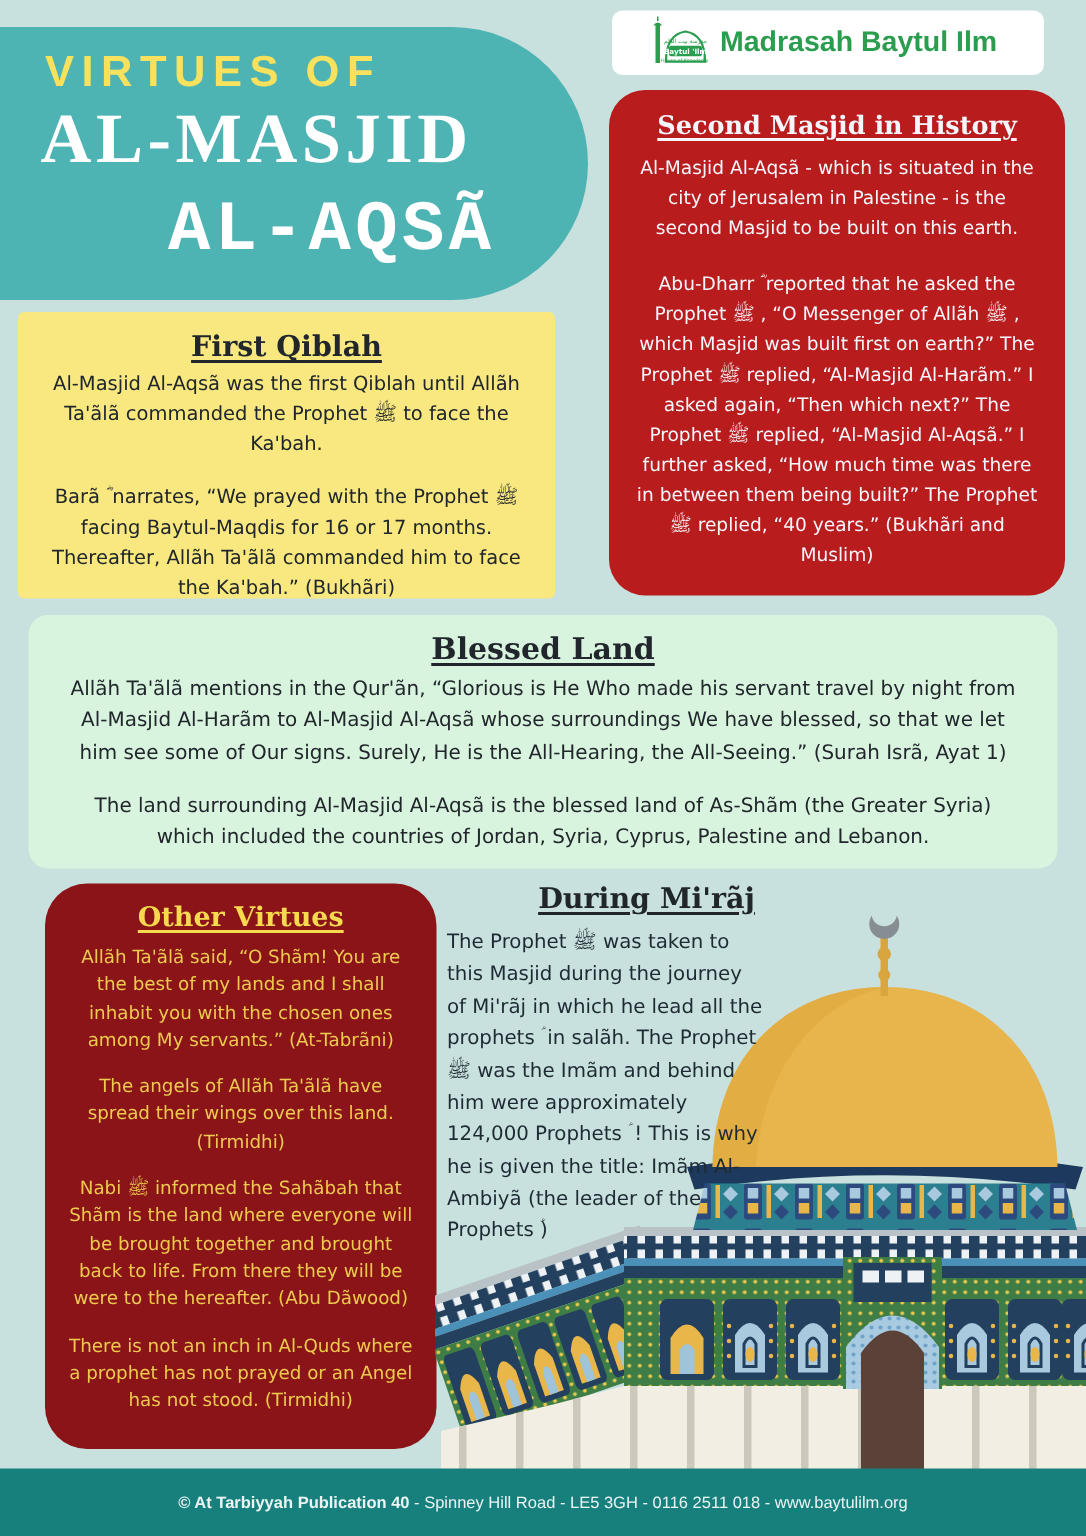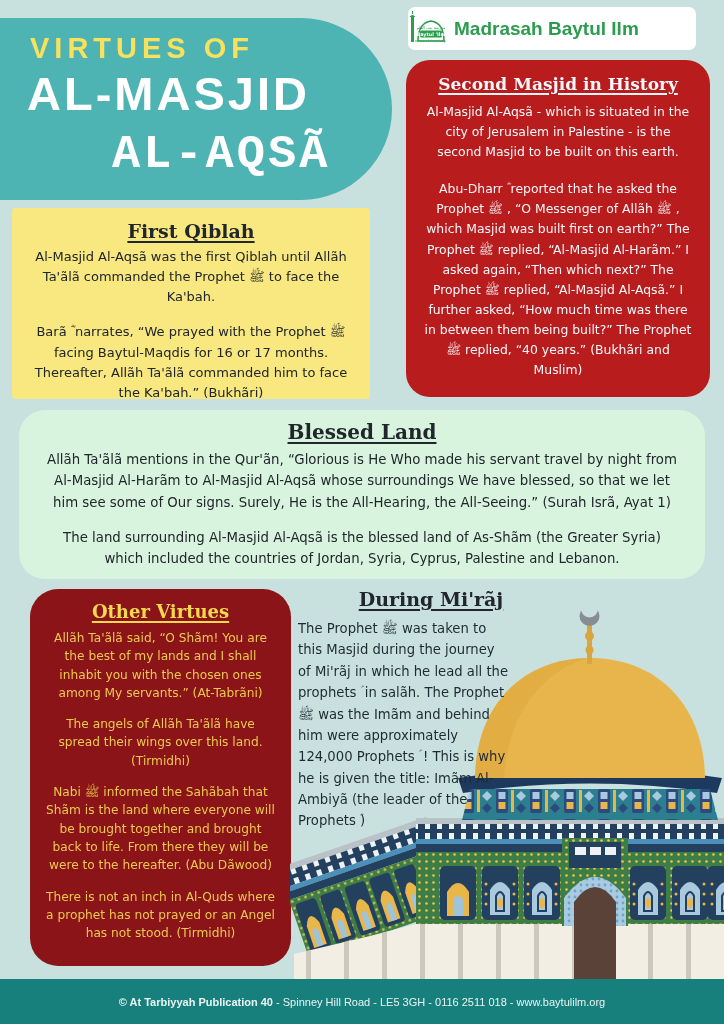--- a/index.html
+++ b/index.html
@@ -4,42 +4,42 @@
 <style>
   html,body{margin:0;padding:0;}
   .poster{position:relative;width:724px;height:1024px;background:#c9e1de;overflow:hidden;
           font-family:"DejaVu Sans",sans-serif;color:#20262b;}
   
   .blob{position:absolute;left:0;top:18px;width:392px;height:182px;background:#4db3b3;
         border-radius:0 92px 92px 0;}
   .kicker{position:absolute;left:30px;top:14px;font-size:29px;font-weight:bold;color:#f7e15d;
           letter-spacing:5px;font-family:"Liberation Sans",sans-serif;text-align:right;}
   .big1{position:absolute;left:27px;top:48px;font-size:47px;font-weight:bold;color:#fff;
-        letter-spacing:3px;font-family:Liberation Sans, sans-serif;}
+        letter-spacing:3px;font-family:Liberation Serif, serif;}
   .big2{position:absolute;left:112px;top:110px;font-size:47px;font-weight:bold;color:#fff;
         letter-spacing:3px;font-family:Liberation Mono, monospace;}
   
   .logo{position:absolute;left:408px;top:7px;width:288px;height:43px;background:#fff;
-        border-radius:7px;display:flex;align-items:center;gap:8px;padding:0 0;box-sizing:border-box;}
+        border-radius:7px;display:flex;align-items:center;gap:8px;padding:0 26px;box-sizing:border-box;}
   .logo-name{color:#2a9d4e;font-weight:bold;font-size:19px;white-space:nowrap;
              font-family:"Liberation Sans",sans-serif;}
   
   .box{position:absolute;box-sizing:border-box;text-align:center;}
   .box h2{font-family:"DejaVu Serif",serif;text-decoration:underline;text-decoration-thickness:2px;
           text-underline-offset:3px;margin:2px 0 8px;}
   .box p{margin:0 0 14px;}
   .blue{left:406px;top:60px;width:304px;height:337px;background:#b91c1c;border-radius:24px;
         padding:12px 17px;color:#f4f6fb;}
   .blue h2{font-size:17px;}
   .blue p{font-size:12.4px;line-height:1.62;margin-bottom:17px;}
   .yellow{left:12px;top:208px;width:358px;height:191px;background:#f8e87f;border-radius:4px;
           padding:10px 22px;}
   .yellow h2{font-size:19px;margin-bottom:5px;}
   .yellow p{font-size:13px;line-height:1.55;margin-bottom:15px;}
-  .green{left:19px;top:410px;width:686px;height:169px;background:#d9f4de;border-radius:26px;
+  .green{left:19px;top:410px;width:686px;height:169px;background:#d9f4de;border-radius:13px;
          padding:8px 28px;}
   .green h2{font-size:20px;margin-bottom:5px;}
   .green p{font-size:13.3px;line-height:1.6;margin-bottom:14px;}
   .red{left:30px;top:589px;width:261px;height:377px;background:#8a1418;border-radius:28px;
        padding:10px 15px;color:#eec94f;}
   .red h2{font-size:18px;color:#f6d94e;margin-bottom:7px;}
   .red p{font-size:12.2px;line-height:1.5;margin-bottom:13px;}
   
   .miraj{position:absolute;left:298px;top:588px;width:266px;z-index:3;}
   .miraj h2{font-family:"DejaVu Serif",serif;font-size:19px;text-align:center;

